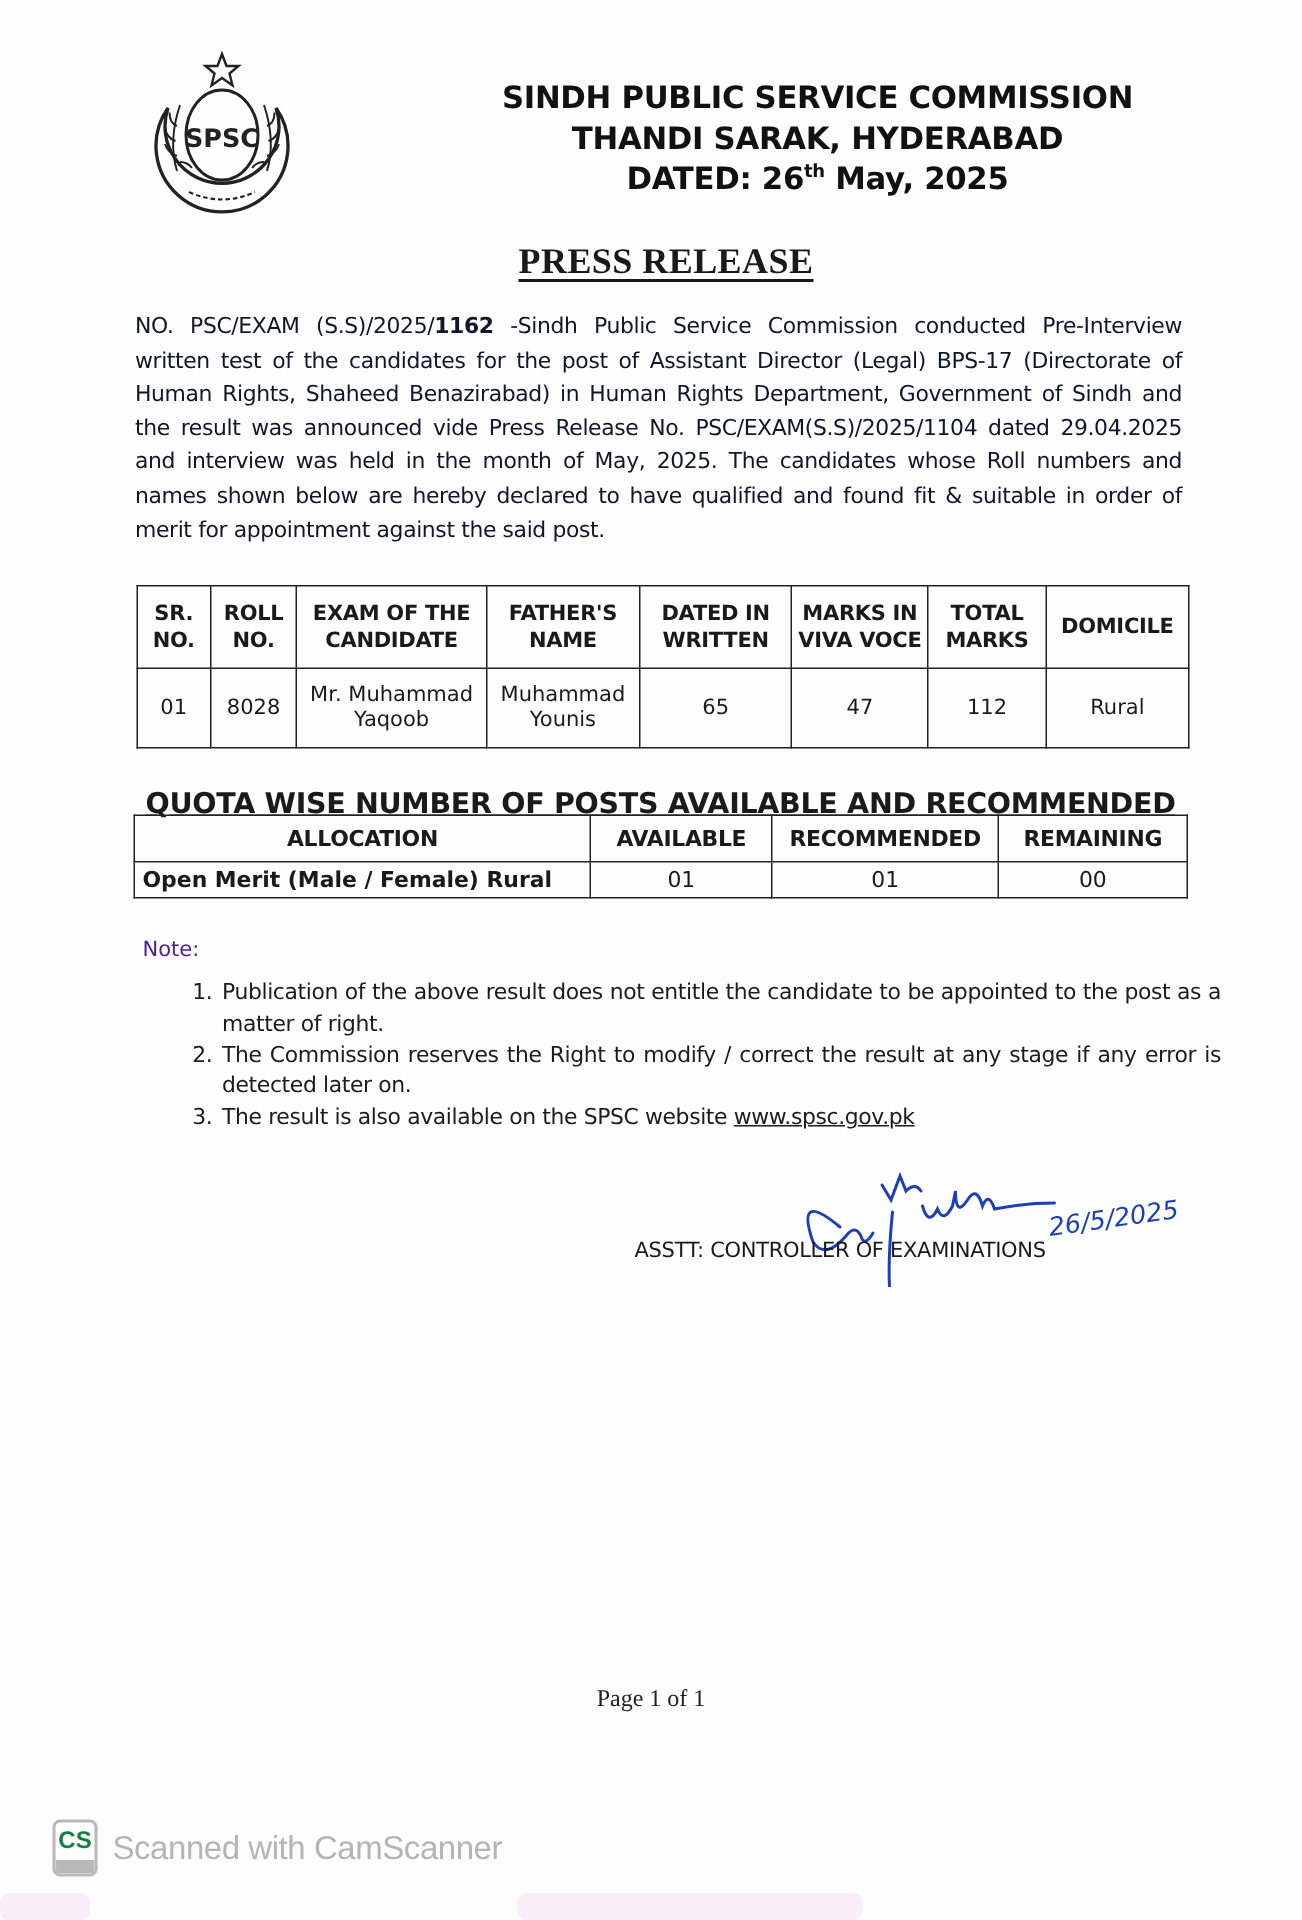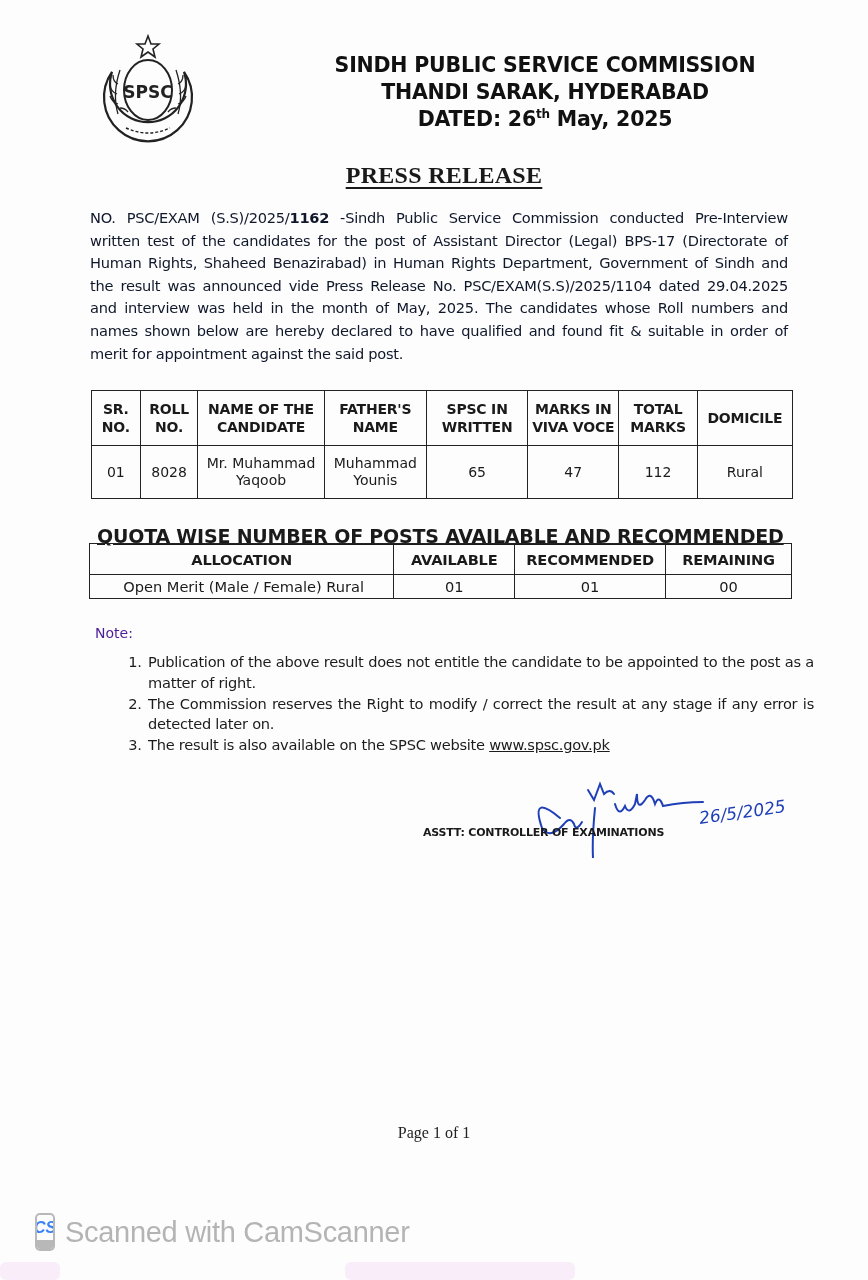--- a/index.html
+++ b/index.html
@@ -20,33 +20,33 @@
     table { border-collapse: collapse; position: absolute; color: #1a1a1a; }
     table td, table th { border: 1.6px solid #222; text-align: center; }
     .results { left: 91px; top: 390px; width: 702px; font-size: 14px; border-radius: 24px; }
     .results th { font-weight: bold; line-height: 18px; height: 54px; padding: 0 3px; letter-spacing: -0.2px; }
     .results td { height: 52px; line-height: 17px; padding: 0 3px; }
     .results td.left { text-align: center; }
     .quota-title { position: absolute; left: 97px; top: 525px; font-weight: bold; font-size: 19px; text-decoration: underline; letter-spacing: -0.2px; color: #1a1a1a; }
     .quota { left: 89px; top: 543px; width: 703px; font-size: 14.6px; }
     .quota th { font-weight: bold; height: 28px; letter-spacing: -0.2px; }
     .quota td { height: 21px; }
-    .quota td.left { text-align: center; padding-left: 5px; }
+    .quota td.left { text-align: left; padding-left: 5px; font-weight: bold; }
     .note-label { position: absolute; left: 95px; top: 625px; font-size: 14px; color: #4c1d95; }
     ol.notes { position: absolute; left: 118px; top: 652px; width: 668px; margin: 0; padding: 0 0 0 28px; font-size: 14.6px; line-height: 20.8px; color: #1c1c1c; text-align: justify; letter-spacing: -0.25px; }
     ol.notes li { padding-left: 2px; }
     .notes a { color: #1c1c1c; text-decoration: underline; margin-top: 48px; }
     .signature { position: absolute; left: 520px; top: 778px; width: 320px; height: 80px; }
-    .sign-title { position: absolute; left: 423px; top: 826px; font-weight: bold; font-size: 11px; color: #1a1a1a; letter-spacing: -0.2px; }
+    .sign-title { position: absolute; left: 423px; top: 826px; font-weight: normal; font-size: 14px; color: #1a1a1a; letter-spacing: -0.2px; }
     .page-number { position: absolute; left: 0; width: 868px; top: 1124px; text-align: center; font-family: "Liberation Serif", serif; font-size: 16px; color: #222; }
     .watermark { position: absolute; left: 35px; top: 1213px; display: flex; align-items: center; color: #b5b5b5; }
-    .cs-icon { width: 20px; height: 38px; border: 2.5px solid #b8b8b8; border-radius: 5px; box-sizing: border-box; position: relative; overflow: hidden;
-      display: flex; align-items: flex-start; justify-content: center; font-weight: bold; font-size: 16px; color: #3b82f6; padding-top: 4px; font-family: "Liberation Sans", sans-serif; font-style: italic; }
+    .cs-icon { width: 30px; height: 38px; border: 2.5px solid #b8b8b8; border-radius: 5px; box-sizing: border-box; position: relative; overflow: hidden;
+      display: flex; align-items: flex-start; justify-content: center; font-weight: bold; font-size: 16px; color: #15803d; padding-top: 4px; font-family: "Liberation Sans", sans-serif; }
     .cs-icon::after { content: ""; position: absolute; left: 0; right: 0; bottom: 0; height: 9px; background: #b8b8b8; }
-    .watermark-text { font-family: "Liberation Sans", sans-serif; font-size: 29px; margin-left: 10px; color: #b4b4b4; letter-spacing: -0.3px; }
+    .watermark-text { font-family: "Liberation Sans", sans-serif; font-size: 22px; margin-left: 10px; color: #b4b4b4; letter-spacing: -0.3px; }
     .pink-smudge { position: absolute; top: 1262px; height: 18px; background: #f6e8f6; opacity: 0.8; border-radius: 6px; }
   </style>
 </head>
 <body>
 
 <div class="page">
 
   <svg class="logo" viewBox="0 0 112 112">
     <polygon points="56,2 59,10 67,10 61,15 63,23 56,18 49,23 51,15 45,10 53,10" fill="none" stroke="#222" stroke-width="1.6"></polygon>
     <path d="M20,38 A44,44 0 1,0 92,38 A38,38 0 1,1 20,38 Z" fill="none" stroke="#222" stroke-width="2.2"></path>
@@ -85,23 +85,23 @@
         <col style="width:99px">
         <col style="width:98px">
         <col style="width:88px">
         <col style="width:76px">
         <col style="width:92px">
     </colgroup>
     <tbody>
         <tr>
       <th>SR. NO.</th>
       <th>ROLL NO.</th>
-      <th>NAME OF THE CANDIDATE</th>
+      <th>EXAM OF THE CANDIDATE</th>
       <th>FATHER'S NAME</th>
-      <th>SPSC IN WRITTEN</th>
+      <th>DATED IN WRITTEN</th>
       <th>MARKS IN VIVA VOCE</th>
       <th>TOTAL MARKS</th>
       <th>DOMICILE</th>
     </tr>
     <tr>
       <td>01</td>
       <td>8028</td>
       <td class="left">Mr. Muhammad Yaqoob</td>
       <td class="left">Muhammad Younis</td>
       <td>65</td>

